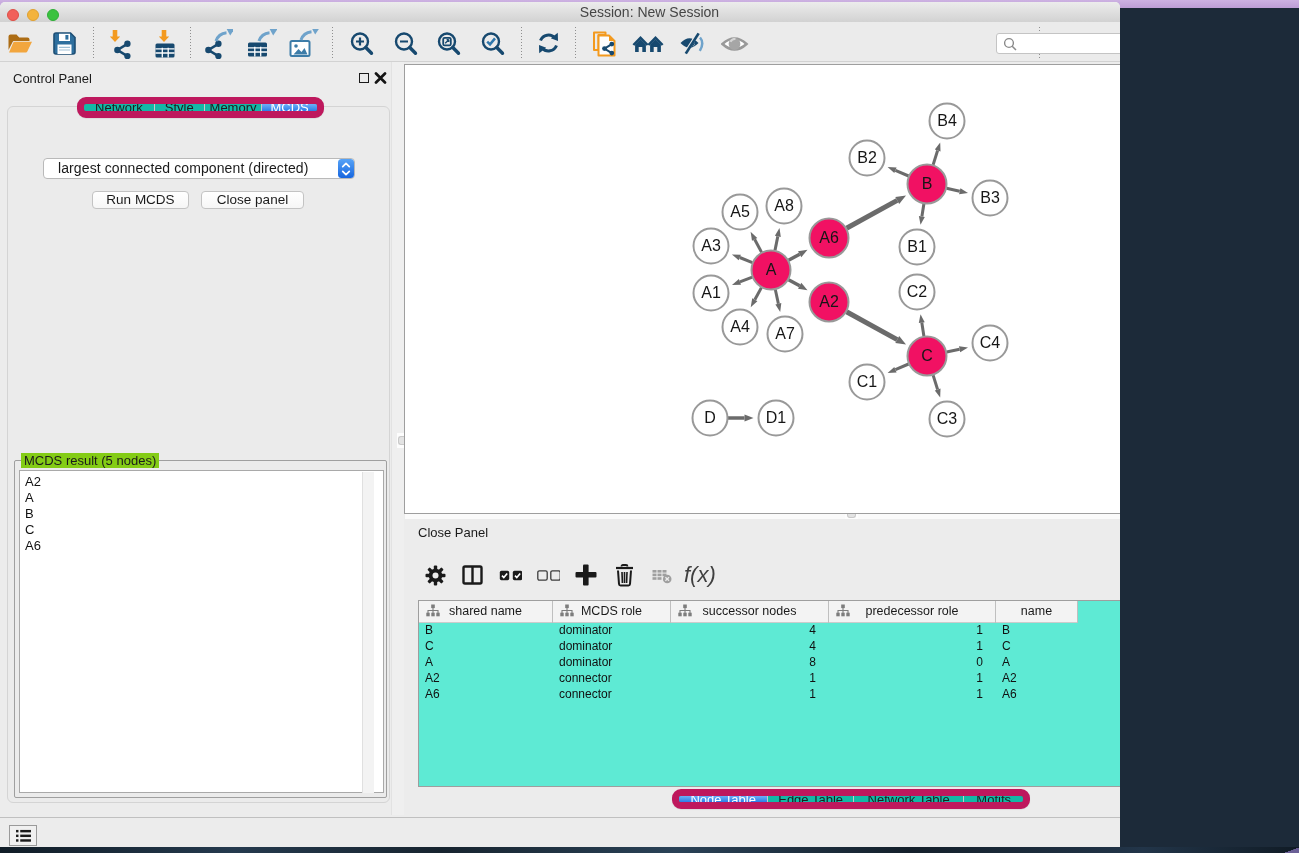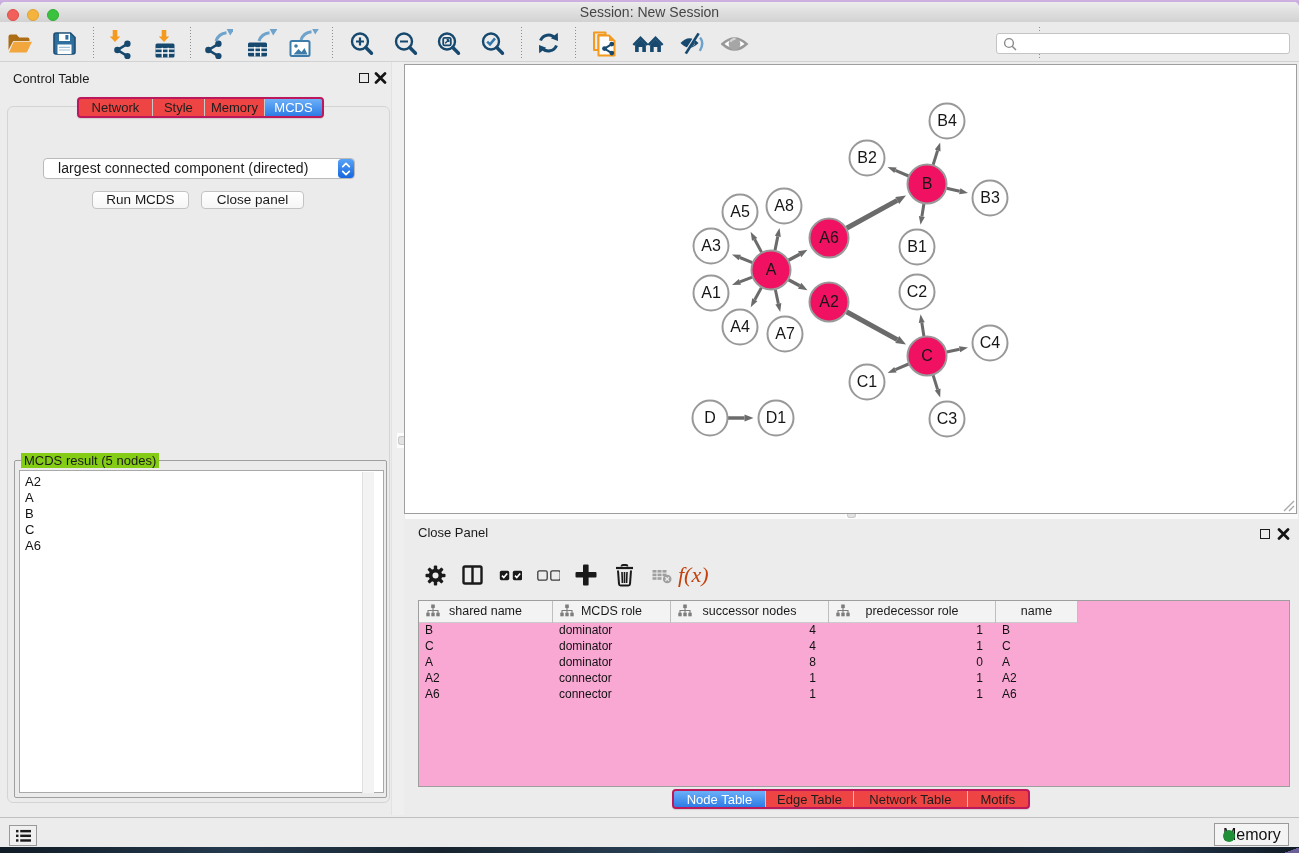--- a/index.html
+++ b/index.html
@@ -1,51 +1,51 @@
 <!DOCTYPE html>
 <html><head><meta charset="utf-8"><style>
 *{margin:0;padding:0;box-sizing:border-box}
 html,body{width:1299px;height:853px;overflow:hidden}
 body{font-family:"Liberation Sans",sans-serif;background:#1c2a39;position:relative}
 .abs{position:absolute}
-#app{position:absolute;left:0;top:2px;width:1299px;height:845px;background:#ececec;border-radius:5px 5px 0 0;overflow:hidden}
+#app{position:absolute;left:0;top:2px;width:1120px;height:845px;background:#ececec;border-radius:5px 5px 0 0;overflow:hidden}
 #desktop-top{position:absolute;left:0;top:0;width:1299px;height:8px;background:linear-gradient(#cdb2e2,#bd9ed6)}
 #desktop-bottom{position:absolute;left:0;top:847px;width:1299px;height:6px;background:linear-gradient(90deg,#101c26,#253a4e 18%,#17242f 34%,#2a4257 52%,#14202b 70%,#223549 88%,#101b25)}
 #titlebar{position:absolute;left:0;top:0;width:1299px;height:21px;background:linear-gradient(#ececec,#d2d2d2);border-bottom:1px solid #a9a9a9;border-radius:5px 5px 0 0}
 #titlebar .tl{position:absolute;top:6.5px;width:12px;height:12px;border-radius:50%}
 #title-text{position:absolute;top:2px;left:0;width:1299px;text-align:center;font-size:14px;color:#454545}
 #toolbar{position:absolute;left:0;top:20px;width:1299px;height:40px;background:#ebebeb;border-bottom:1px solid #d2d2d2}
 .tsep{position:absolute;top:5px;height:31px;width:1px;background-image:linear-gradient(#8f8f8f 33%,rgba(0,0,0,0) 0%);background-size:1px 3px}
 #search{position:absolute;left:996px;top:11px;width:294px;height:21px;background:#fff;border:1px solid #c4c4c4;border-radius:3px}
 
 #cp-title{position:absolute;left:13px;top:69px;font-size:13px;color:#1b1b1b}
 .wicon{position:absolute;width:10px;height:10px;border:1.5px solid #1b1b1b}
 #cp-box{position:absolute;left:7px;top:104px;width:383px;height:697px;background:#ebebeb;border:1px solid #d4d4d4;border-radius:6px}
-.seg{position:absolute;display:flex;background:#ef4444;border:2px solid #be185d;border-radius:4px;overflow:hidden;box-shadow:0 0.5px 1px rgba(0,0,0,.12)}
+.seg{position:absolute;display:flex;background:#14b8a6;border:7px solid #be185d;border-radius:9px;overflow:hidden;box-shadow:0 0.5px 1px rgba(0,0,0,.12)}
 .seg>div{font-size:13px;color:#1d1d1d;text-align:center;border-left:1px solid #c9c9c9;display:flex;align-items:center;justify-content:center}
 .seg>div:first-child{border-left:none}
 .seg>div.sel{background:linear-gradient(#6cb0f8,#2d7ce6);color:#fff}
 #cp-tabs{left:77px;top:95px;width:247px;height:21px}
 #opt-label{position:absolute;left:0;top:133px;width:398px;text-align:center;font-size:14px;letter-spacing:0.2px;color:#1b1b1b}
 #dropdown{position:absolute;left:43px;top:156px;width:312px;height:21px;background:#fff;border:1px solid #b9b9b9;border-radius:4px;font-size:14px;letter-spacing:0.1px;color:#1b1b1b;line-height:19px;padding-left:14px}
 #dd-step{position:absolute;right:0px;top:0px;width:16px;height:19px;border-radius:3.5px;background:linear-gradient(#57a3f7,#1766df)}
 .btn{position:absolute;background:linear-gradient(#ffffff,#f6f6f6);border:1px solid #c3c3c3;border-radius:4px;font-size:13.5px;color:#1b1b1b;text-align:center}
 #fieldset{position:absolute;left:14px;top:458px;width:373px;height:338px;border:1px solid #9f9f9f;border-radius:2px}
 #fs-legend{position:absolute;left:6px;top:-8px;background:#84cc16;padding:0 3px;font-size:13px;color:#1b1b1b}
 #fs-list{position:absolute;left:4px;top:9px;width:365px;height:323px;background:#fff;border:1px solid #a9a9a9;font-size:13px;color:#111;padding:3px 0 0 5px;line-height:16px}
 #fs-scroll{position:absolute;right:9px;top:1px;width:12px;height:321px;background:#f3f3f3;border-left:1px solid #e0e0e0}
 
 #netwin{position:absolute;left:404px;top:62px;width:893px;height:450px;background:#fff;border:1px solid #9e9e9e}
 #net-titlebar{position:absolute;left:0;top:0;width:891px;height:21px;background:linear-gradient(#f1f1f1,#d6d6d6);border-bottom:1px solid #a9a9a9}
 #net-titlebar .tl{position:absolute;top:5px;width:12px;height:12px;border-radius:50%}
 #net-title-text{position:absolute;top:2px;left:5px;width:100%;text-align:center;font-size:14px;color:#333333}
 
 #tp{position:absolute;left:404px;top:520px;width:895px;height:295px;background:#ececec}
 #tp-title{position:absolute;left:14px;top:3px;font-size:13px;color:#1b1b1b}
-#tbl{position:absolute;left:14px;top:78px;width:872px;height:187px;background:#f9a8d4;border:1px solid #9e9e9e}
+#tbl{position:absolute;left:14px;top:78px;width:872px;height:187px;background:#5eead4;border:1px solid #9e9e9e}
 #thead{position:absolute;left:0;top:0;width:659px;height:22px;background:#f3f3f3;border-bottom:1px solid #cccccc;display:flex}
 #thead .hc{height:22px;border-right:1px solid #bfbfbf;display:flex;align-items:center;padding-bottom:3px;font-size:12.5px;color:#1a1a1a;position:relative}
 #thead .hc .ht{position:absolute;left:0;right:0;text-align:center}
 .trow{position:absolute;left:0;width:870px;height:16px;display:flex;font-size:12px;color:#111}
 .trow>div{height:16px;line-height:16px}
 #tp-tabs{left:268px;top:267px;width:358px;height:20px}
 
 #statusbar{position:absolute;left:0;top:815px;width:1299px;height:31px;background:#ececec;border-top:1px solid #c0c0c0}
 #mem-btn{position:absolute;left:1214px;top:5px;width:75px;height:23px;background:#f4f4f4;border:1px solid #9a9a9a;font-size:16px;color:#111;line-height:21px;padding-left:8px}
 #list-btn{position:absolute;left:9px;top:7px;width:28px;height:21px;background:#f0f0f0;border:1px solid #9a9a9a}
@@ -178,21 +178,21 @@
     <div class="tsep" style="left:575px"></div>
     <div class="tsep" style="left:1039px"></div>
     <div id="search">
         <svg class="abs" style="left:6px;top:3px" width="15" height="15" viewBox="0 0 15 15">
           <circle cx="6" cy="6" r="4.4" fill="none" stroke="#8a8a8a" stroke-width="1.4"></circle>
           <line x1="9.2" y1="9.2" x2="13" y2="13" stroke="#8a8a8a" stroke-width="1.5"></line>
         </svg>
       </div>
   </div>
   <div class="abs" style="left:391px;top:60px;width:13px;height:753px;background:#efefef;border-left:1px solid #e2e2e2"></div>
-  <div id="cp-title">Control Table</div>
+  <div id="cp-title">Control Panel</div>
   <div class="wicon" style="left:359px;top:71px"></div>
   <svg class="abs" style="left:374px;top:70px" width="13" height="12" viewBox="0 0 13 12">
       <path d="M2 1.5 L11 10.5 M11 1.5 L2 10.5" stroke="#141414" stroke-width="2.7" stroke-linecap="round"></path>
     </svg>
   <div id="cp-box"></div>
   <div class="seg" id="cp-tabs">
     <div style="width:74px">Network</div>
     <div style="width:53px">Style</div>
     <div style="width:61px">Memory</div>
     <div style="width:59px" class="sel">MCDS</div>
@@ -366,21 +366,21 @@
           <rect x="10.5" y="2" width="4" height="2.6"></rect>
           <rect x="0.5" y="5.6" width="4" height="2.6"></rect>
           <rect x="5.5" y="5.6" width="4" height="2.6"></rect>
           <rect x="10.5" y="5.6" width="4" height="2.6"></rect>
           <rect x="0.5" y="9.2" width="4" height="2.6"></rect>
           <rect x="5.5" y="9.2" width="4" height="2.6"></rect>
         </g>
         <circle cx="15.2" cy="11" r="4.3" fill="#9f9f9f"></circle>
         <path d="M13.4 9.2 L17 12.8 M17 9.2 L13.4 12.8" stroke="#ececec" stroke-width="1.3"></path>
       </svg>
-      <div class="abs" style="left:274px;top:40px;width:40px;font-family:Liberation Serif, serif;font-style:italic;font-size:22px;color:#c2410c">f(x)</div>
+      <div class="abs" style="left:280px;top:40px;width:40px;font-family:Liberation Sans, sans-serif;font-style:italic;font-size:22px;color:#404040">f(x)</div>
     <div id="tbl">
       <div id="thead">
         <div class="hc" style="width:134px">
             <svg style="margin-left:7px" width="14" height="13" viewBox="0 0 14 13">
               <rect x="5.2" y="0.5" width="3.6" height="3.6" fill="#7d7d7d"></rect>
               <path d="M7 4 L7 6.5 M2 9 L2 6.5 L12 6.5 L12 9 M7 6.5 L7 9" stroke="#7d7d7d" stroke-width="1.1" fill="none"></path>
               <rect x="0.3" y="8.7" width="3.4" height="3.6" fill="#7d7d7d"></rect>
               <rect x="5.3" y="8.7" width="3.4" height="3.6" fill="#7d7d7d"></rect>
               <rect x="10.3" y="8.7" width="3.4" height="3.6" fill="#7d7d7d"></rect>
             </svg>

